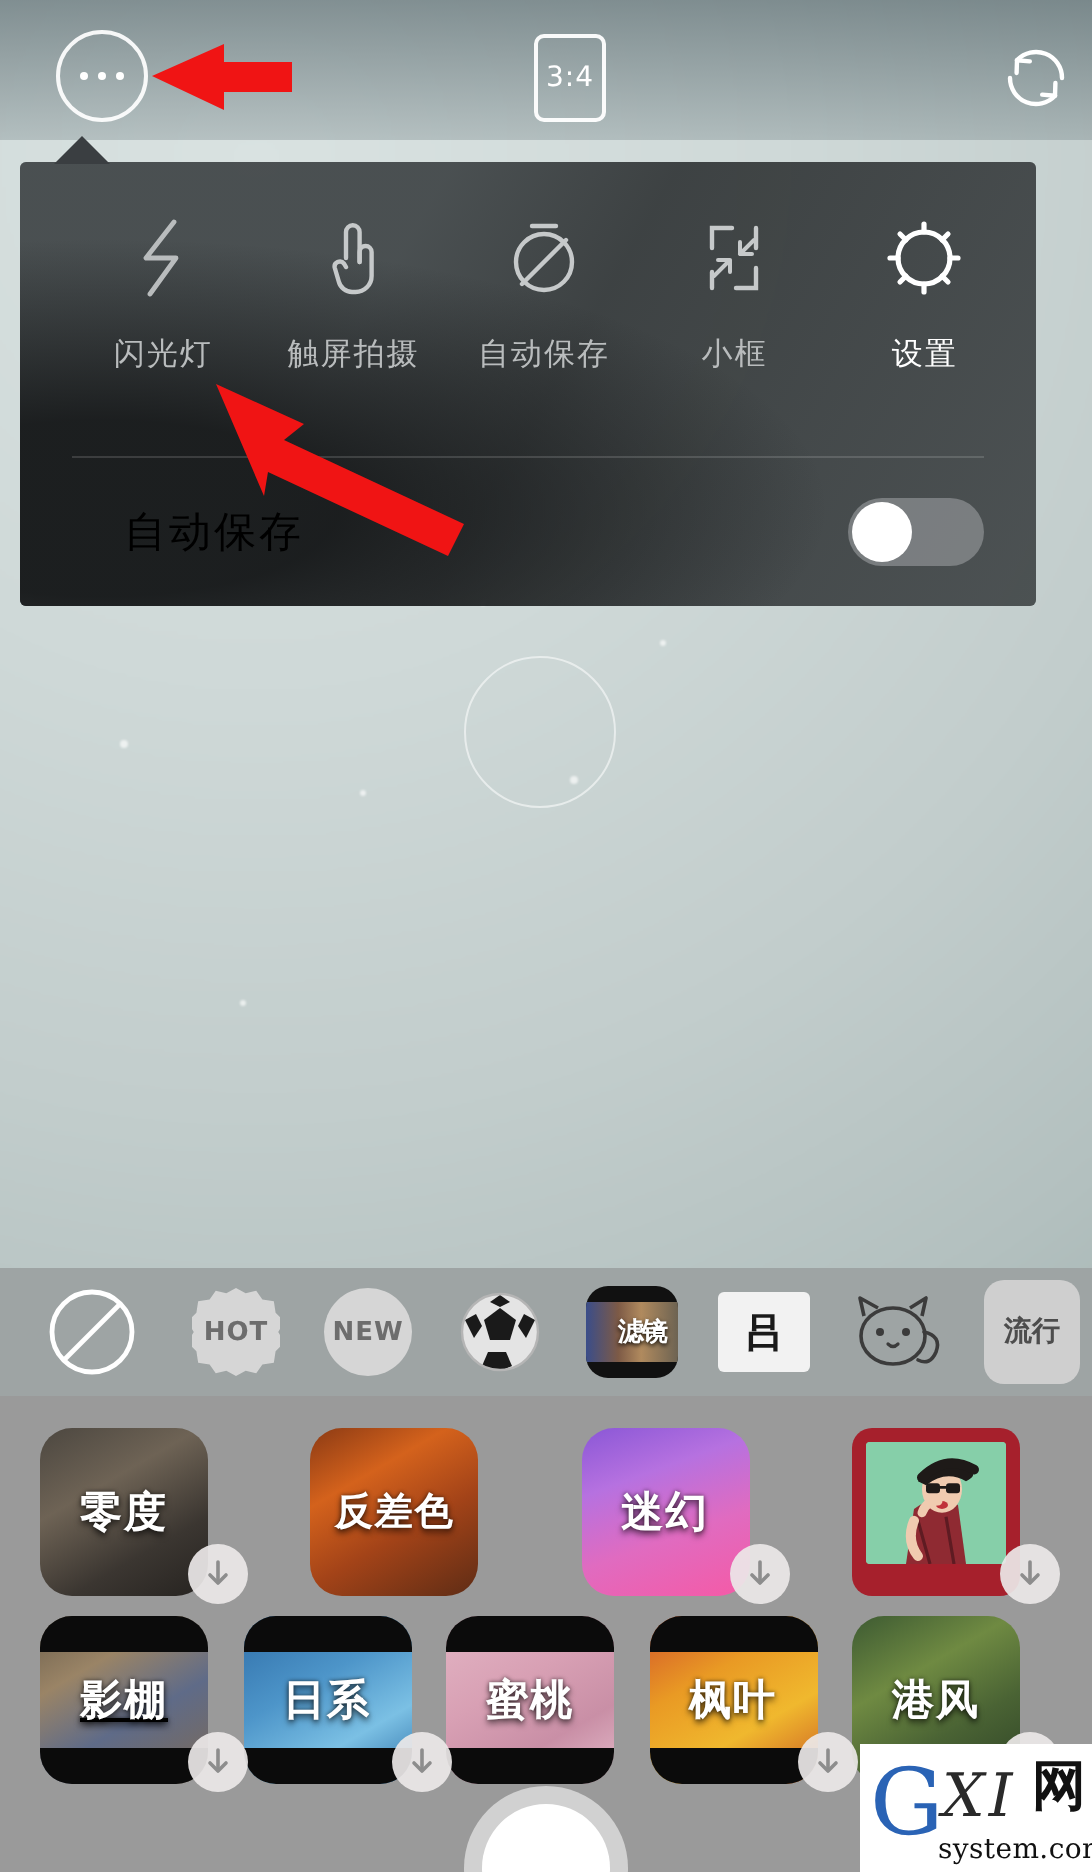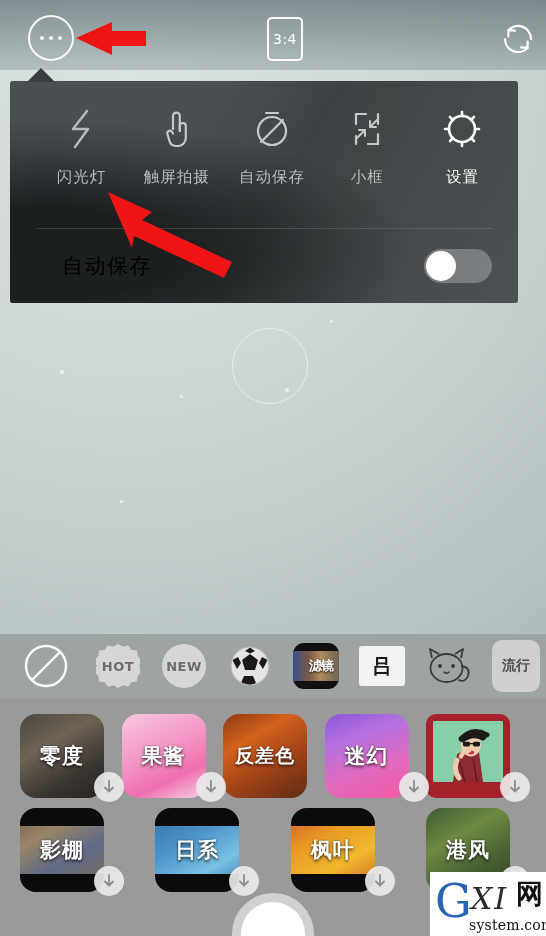--- a/index.html
+++ b/index.html
@@ -444,31 +444,20 @@
         <span class="fg-name">零度</span>
       </div>
       <div class="fg-dl">
         <svg width="16" height="16" viewBox="0 0 16 16">
           <line x1="8" y1="2" x2="8" y2="12" stroke="#8d8d8d" stroke-width="1.8" stroke-linecap="round"></line>
           <path d="M4 8.5 L8 12.5 L12 8.5" fill="none" stroke="#8d8d8d" stroke-width="1.8" stroke-linecap="round" stroke-linejoin="round"></path>
         </svg>
       </div>
     </div>
 
-    <div class="fg-cell">
-      <div class="fg-tile" style="background:linear-gradient(155deg,#f7c9e0 0%,#f49ac8 40%,#ef6fb0 72%,#f8d3e6 100%);">
-        <span class="fg-name">果酱</span>
-      </div>
-      <div class="fg-dl">
-        <svg width="16" height="16" viewBox="0 0 16 16">
-          <line x1="8" y1="2" x2="8" y2="12" stroke="#8d8d8d" stroke-width="1.8" stroke-linecap="round"></line>
-          <path d="M4 8.5 L8 12.5 L12 8.5" fill="none" stroke="#8d8d8d" stroke-width="1.8" stroke-linecap="round" stroke-linejoin="round"></path>
-        </svg>
-      </div>
-    </div>
 
     <div class="fg-cell">
       <div class="fg-tile" style="background:linear-gradient(150deg,#8b3a14 0%,#d4621c 30%,#a34318 60%,#5e2c15 100%);">
         <span class="fg-name" style="font-size:19px">反差色</span>
       </div>
     </div>
 
     <div class="fg-cell">
       <div class="fg-tile" style="background:linear-gradient(160deg,#8a57d6 0%,#b671e0 30%,#e06bc0 62%,#f55aa6 100%);font-family:Liberation Mono, monospace;">
         <span class="fg-name">迷幻</span>
@@ -505,21 +494,21 @@
           <line x1="8" y1="2" x2="8" y2="12" stroke="#8d8d8d" stroke-width="1.8" stroke-linecap="round"></line>
           <path d="M4 8.5 L8 12.5 L12 8.5" fill="none" stroke="#8d8d8d" stroke-width="1.8" stroke-linecap="round" stroke-linejoin="round"></path>
         </svg>
       </div>
     </div>
   </div>
 
   <div class="fg-row">
 
     <div class="fg-cell">
-      <div class="fg-tile" style="background:linear-gradient(150deg,#6c5f4c 0%,#9a8466 30%,#5f6b88 60%,#7d6a55 100%);">
+      <div class="fg-tile" style="background:linear-gradient(150deg,#6c5f4c 0%,#9a8466 30%,#5f6b88 60%,#7d6a55 100%);text-decoration:underline;">
         <div class="fg-band-top"></div>
         <div class="fg-band-bot"></div>
         <span class="fg-name">影棚</span>
       </div>
       <div class="fg-dl">
         <svg width="16" height="16" viewBox="0 0 16 16">
           <line x1="8" y1="2" x2="8" y2="12" stroke="#8d8d8d" stroke-width="1.8" stroke-linecap="round"></line>
           <path d="M4 8.5 L8 12.5 L12 8.5" fill="none" stroke="#8d8d8d" stroke-width="1.8" stroke-linecap="round" stroke-linejoin="round"></path>
         </svg>
       </div>
@@ -532,20 +521,27 @@
         <span class="fg-name">日系</span>
       </div>
       <div class="fg-dl">
         <svg width="16" height="16" viewBox="0 0 16 16">
           <line x1="8" y1="2" x2="8" y2="12" stroke="#8d8d8d" stroke-width="1.8" stroke-linecap="round"></line>
           <path d="M4 8.5 L8 12.5 L12 8.5" fill="none" stroke="#8d8d8d" stroke-width="1.8" stroke-linecap="round" stroke-linejoin="round"></path>
         </svg>
       </div>
     </div>
 
+    <div class="fg-cell">
+      <div class="fg-tile" style="background:linear-gradient(150deg,#e3b5c4 0%,#d8a0b4 40%,#c98fa6 70%,#e6bccb 100%);">
+        <div class="fg-band-top"></div>
+        <div class="fg-band-bot"></div>
+        <span class="fg-name">蜜桃</span>
+      </div>
+    </div>
 
     <div class="fg-cell">
       <div class="fg-tile" style="background:linear-gradient(150deg,#d2542a 0%,#e99a24 35%,#f0b82e 65%,#c95a22 100%);justify-content:center;">
         <div class="fg-band-top"></div>
         <div class="fg-band-bot"></div>
         <span class="fg-name">枫叶</span>
       </div>
       <div class="fg-dl">
         <svg width="16" height="16" viewBox="0 0 16 16">
           <line x1="8" y1="2" x2="8" y2="12" stroke="#8d8d8d" stroke-width="1.8" stroke-linecap="round"></line>

